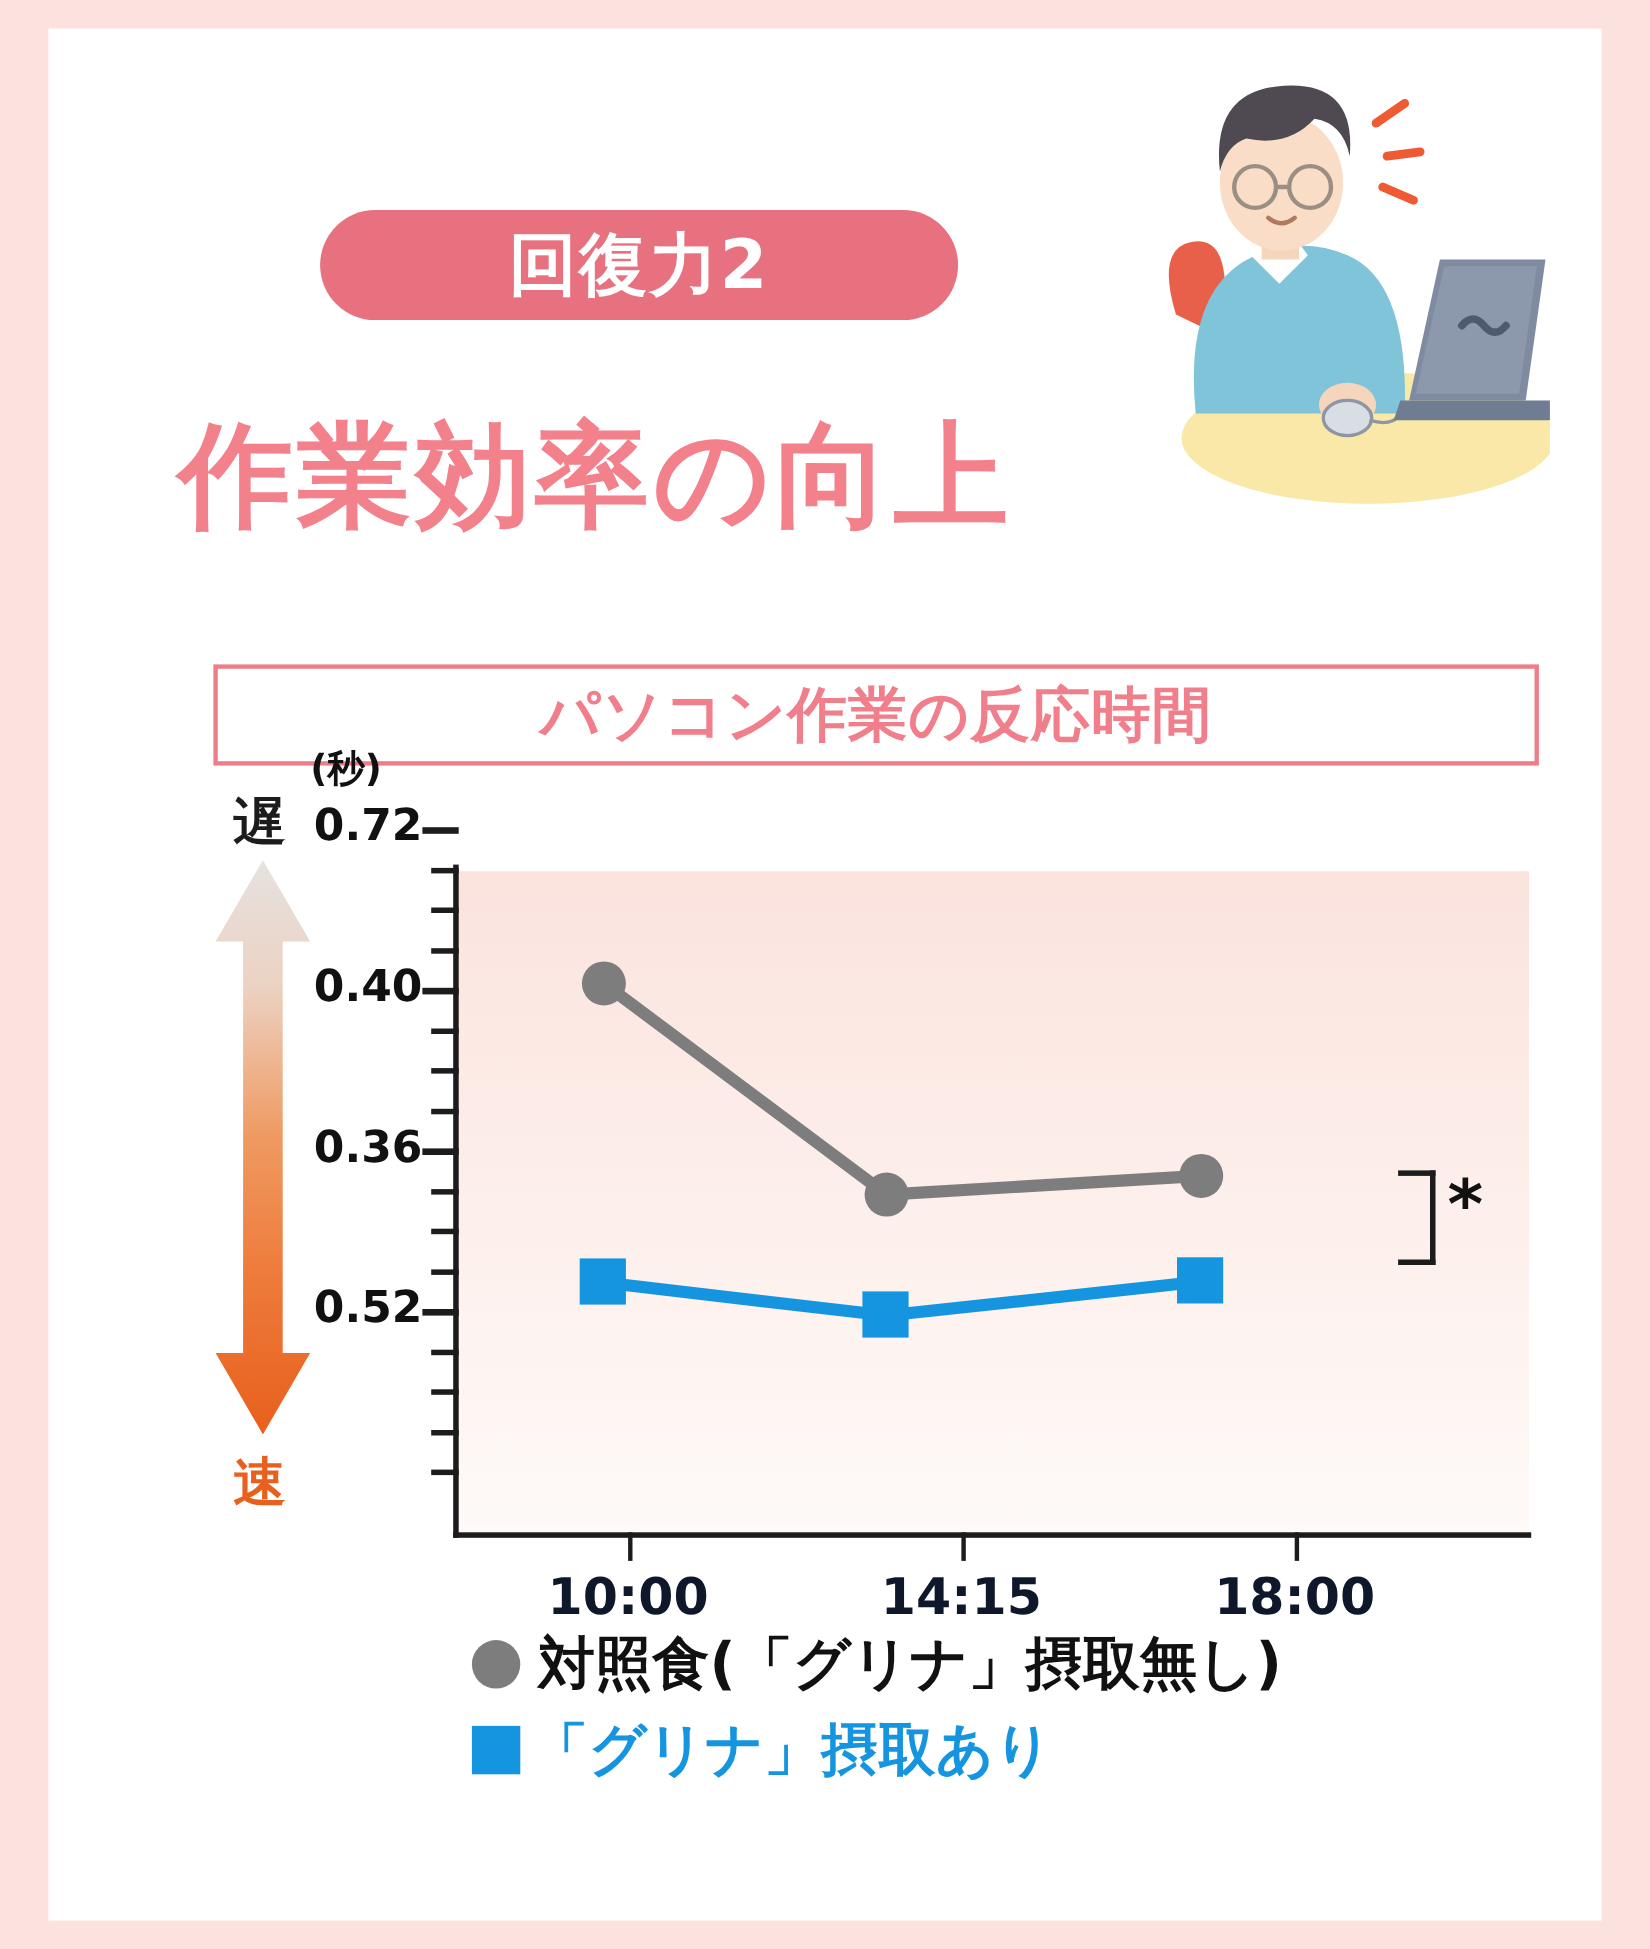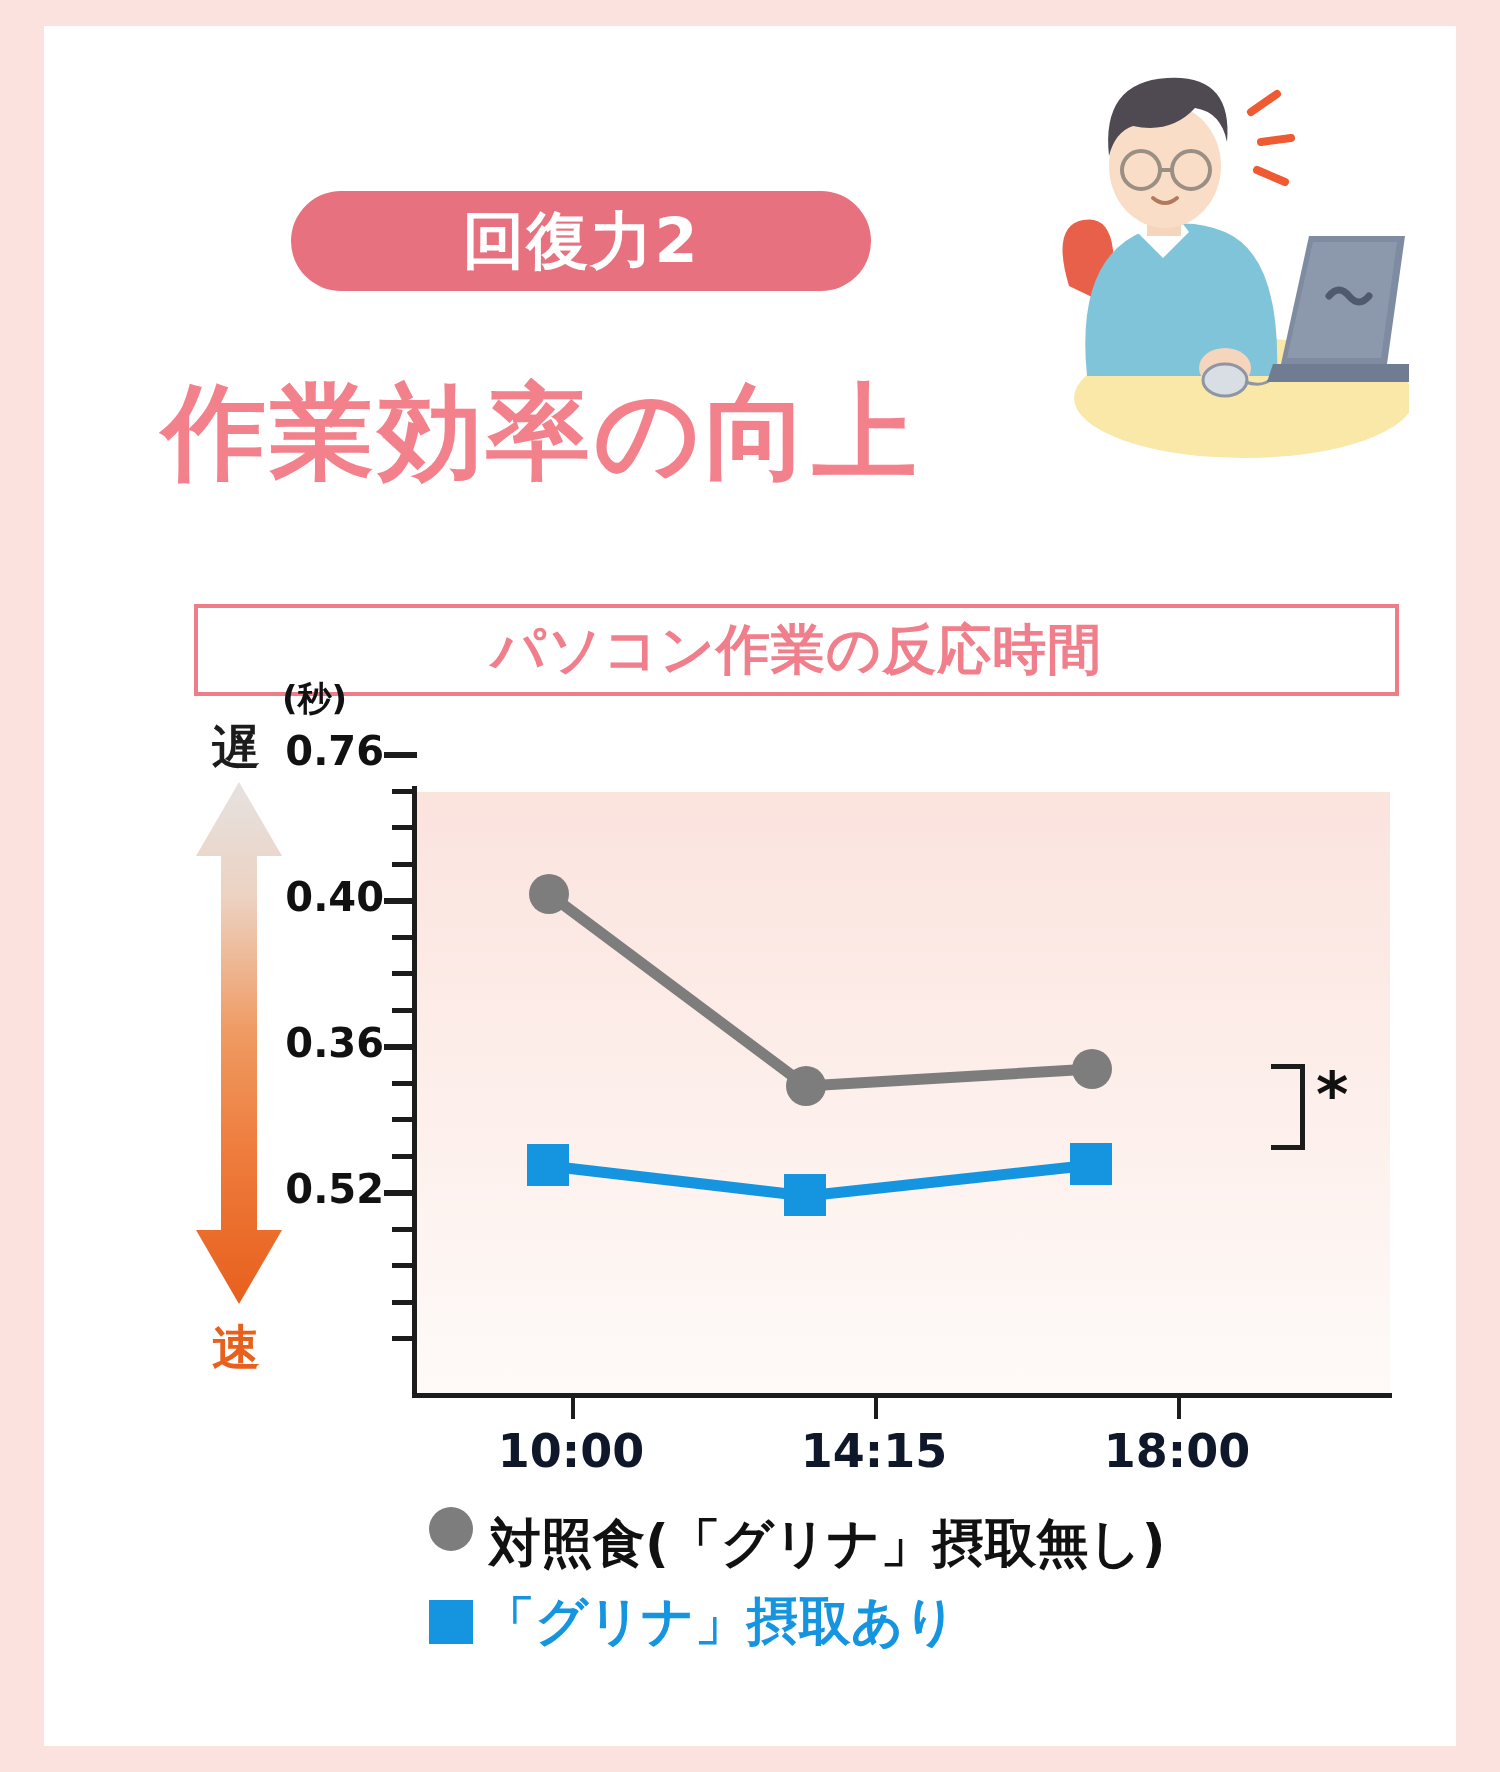--- a/index.html
+++ b/index.html
@@ -102,21 +102,21 @@
     font-family:"DejaVu Sans","Liberation Sans",sans-serif;
   }
 
   
   .legend{position:absolute;left:385px;top:1452px;}
   .legend-row{display:flex;align-items:center;margin-bottom:8px;}
   .lg-dot{width:44px;height:44px;border-radius:50%;background:#7d7d7d;margin-right:16px;flex:none;}
   .lg-sq{width:44px;height:44px;background:#1595e0;margin-right:10px;flex:none;}
   .lg-txt{font-size:52px;font-weight:bold;letter-spacing:0px;white-space:nowrap;
     font-family:"DejaVu Sans","Liberation Sans",sans-serif;}
-  .lg-txt.gray{color:#111;margin-top:31px;}
+  .lg-txt.gray{color:#111;}
   .lg-txt.blue{color:#1595e0;}
 </style>
 </head>
 <body>
 
 <div class="frame">
 
   <div class="badge">
     <span>回復力2</span>
   </div>
@@ -172,21 +172,21 @@
   <div class="chart-wrap">
 
     <div class="plot-bg"></div>
     <div class="axis-line-y"></div>
     <div class="axis-line-x"></div>
 
     <div class="unit-lab">(秒)</div>
 
     <div class="ytick major" style="top:726px;"></div>
     <div class="ylab-wrap" style="top:702px;">
-        <div class="ylab">0.76</div>
+        <div class="ylab">0.72</div>
       </div>
 
     <div class="ytick major" style="top:872px;"></div>
     <div class="ylab-wrap" style="top:848px;">
         <div class="ylab">0.40</div>
       </div>
 
     <div class="ytick major" style="top:1018px;"></div>
     <div class="ylab-wrap" style="top:994px;">
         <div class="ylab">0.36</div>

